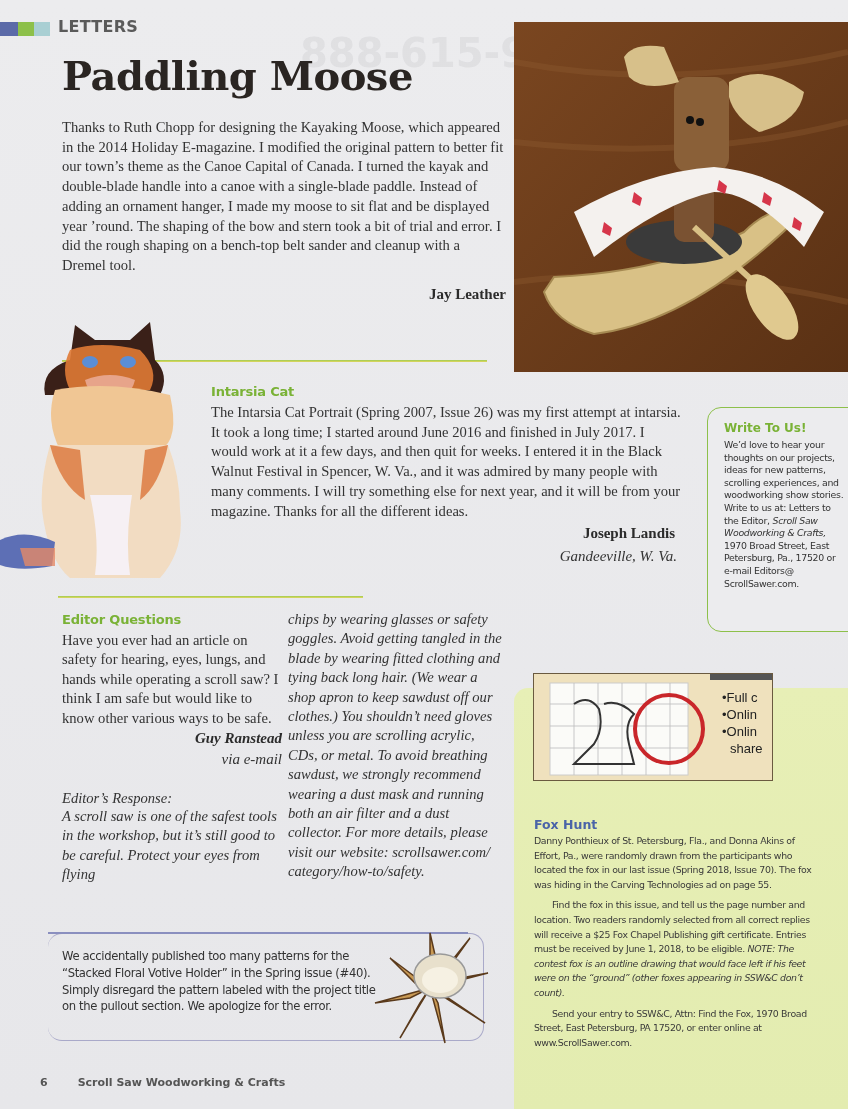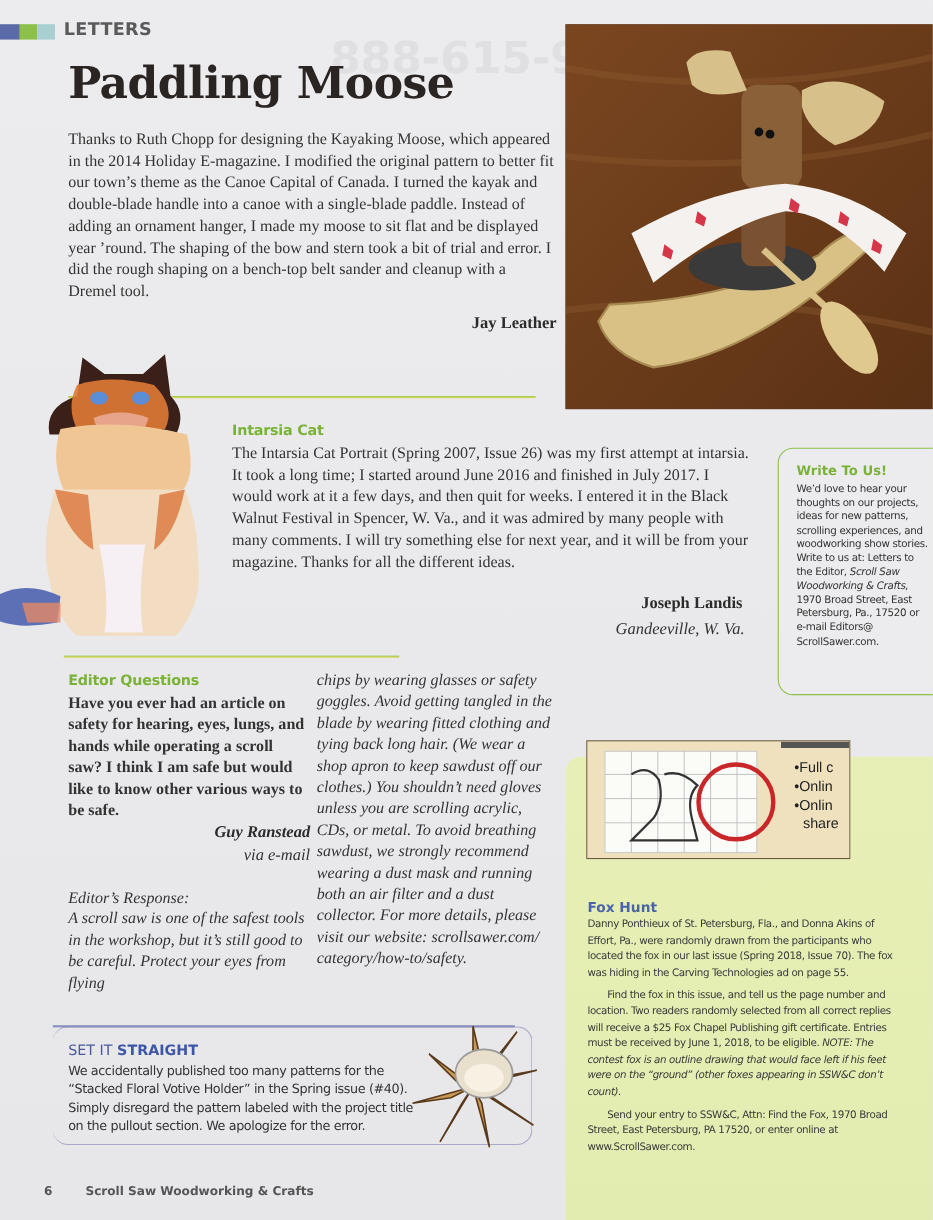--- a/index.html
+++ b/index.html
@@ -36,21 +36,21 @@
     background: radial-gradient(ellipse at 60% 40%, #8a5228 0%, #6e3d1c 45%, #4e2a12 100%);
   }
 
   .hr-green { position: absolute; height: 2px; background: linear-gradient(180deg, #9ccb53 0%, #e5d760 100%); }
 
   
   .cat-photo { position: absolute; top: 310px; left: 0; width: 200px; height: 285px; }
 
   .letter2 { position: absolute; top: 384px; left: 211px; width: 470px; }
   .subhead { font-family: "DejaVu Sans", sans-serif; font-weight: bold; font-size: 13px; color: #7ab236; margin-bottom: 4px; letter-spacing: -0.2px; }
-  .letter2 .sig-name { margin-top: 20px; margin-right: 6px; }
+  .letter2 .sig-name { margin-top: 4px; margin-right: 6px; }
   .letter2 .sig-loc { margin-top: 6px; margin-right: 4px; }
 
   
   .write-box {
     position: absolute; top: 407px; left: 707px; width: 160px; height: 225px;
     border: 1.5px solid #8dc04a; border-radius: 14px; background: #ececee;
     padding: 13px 0 0 16px;
   }
   .write-title { font-family: "DejaVu Sans", sans-serif; font-weight: bold; font-size: 12px; color: #7ab236; margin-bottom: 4px; }
   .write-body { font-family: "DejaVu Sans", sans-serif; font-size: 9.4px; line-height: 12.6px; color: #333; width: 120px; letter-spacing: -0.3px; }
@@ -181,34 +181,33 @@
 
   <div class="write-box">
     <div class="write-title">Write To Us!</div>
     <p class="write-body"><span>We’d love to hear your thoughts on our projects, ideas for new patterns, scrolling experiences, and woodworking show stories. Write to us at: Letters to the Editor, </span><i>Scroll Saw Woodworking &amp; Crafts,</i><span> 1970 Broad Street, East Petersburg, Pa., 17520 or e-mail Editors@ ScrollSawer.com.</span></p>
   </div>
 
   <div class="hr-green" style="top:596px;left:58px;width:305px;"></div>
 
   <div class="safety-col1">
     <div class="subhead">Editor Questions</div>
-    <p class="body-text" style="line-height:19.4px;font-weight:bold;">Have you ever had an article on safety for hearing, eyes, lungs, and hands while operating a scroll saw? I think I am safe but would like to know other various ways to be safe.</p>
+    <p class="body-text" style="line-height:19.4px;">Have you ever had an article on safety for hearing, eyes, lungs, and hands while operating a scroll saw? I think I am safe but would like to know other various ways to be safe.</p>
     <div class="sig-name">Guy Ranstead</div>
     <div class="sig-loc">via e-mail</div>
     <div class="editor-label">Editor’s Response:</div>
     <p class="italic-text">A scroll saw is one of the safest tools in the workshop, but it’s still good to be careful. Protect your eyes from flying</p>
   </div>
   <div class="safety-col2">
     <p class="italic-text">chips by wearing glasses or safety goggles. Avoid getting tangled in the blade by wearing fitted clothing and tying back long hair. (We wear a shop apron to keep sawdust off our clothes.) You shouldn’t need gloves unless you are scrolling acrylic, CDs, or metal. To avoid breathing sawdust, we strongly recommend wearing a dust mask and running both an air filter and a dust collector. For more details, please visit our website: scrollsawer.com/ category/how-to/safety.</p>
   </div>
 
   <div class="straight-box"></div>
   <div class="straight-hr"></div>
   <div class="straight-content">
-    <div class="straight-title"><span>SET IT </span><b>STRAIGHT</b></div>
     <p class="straight-body">We accidentally published too many patterns for the “Stacked Floral Votive Holder” in the Spring issue (#40). Simply disregard the pattern labeled with the project title on the pullout section. We apologize for the error.</p>
   </div>
 
   <div class="fox-panel"></div>
   <div class="fox-image">
     <svg width="240" height="108" viewBox="0 0 240 108">
       <rect x="0" y="0" width="240" height="108" fill="#efe1bd"></rect>
       <rect x="176" y="0" width="64" height="6" fill="#555"></rect>
       <rect x="16" y="9" width="138" height="92" fill="#fbfbf8" stroke="#ccc"></rect>
       <g stroke="#bbb" stroke-width="0.8" fill="none">

